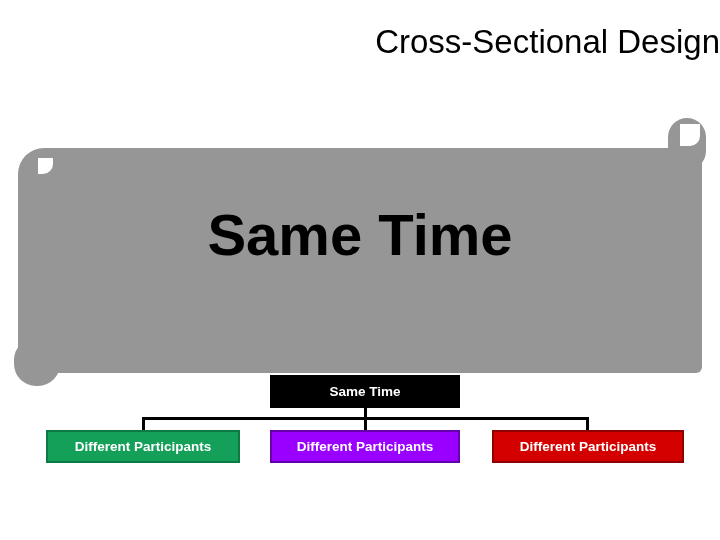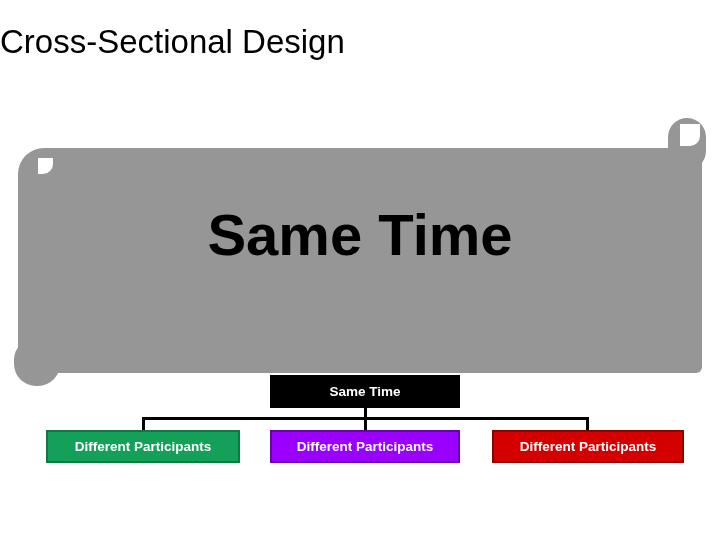--- a/index.html
+++ b/index.html
@@ -14,21 +14,21 @@
     overflow: hidden;
     position: relative;
   }
 
   
   #slide-title {
     position: absolute;
     top: 22px;
     left: 0;
     width: 720px;
-    text-align: left;
+    text-align: right;
     font-size: 33px;
     font-weight: normal;
     color: #000000;
     letter-spacing: 0px;
     line-height: 40px;
   }
 
   
   #banner-group {
     position: absolute;

